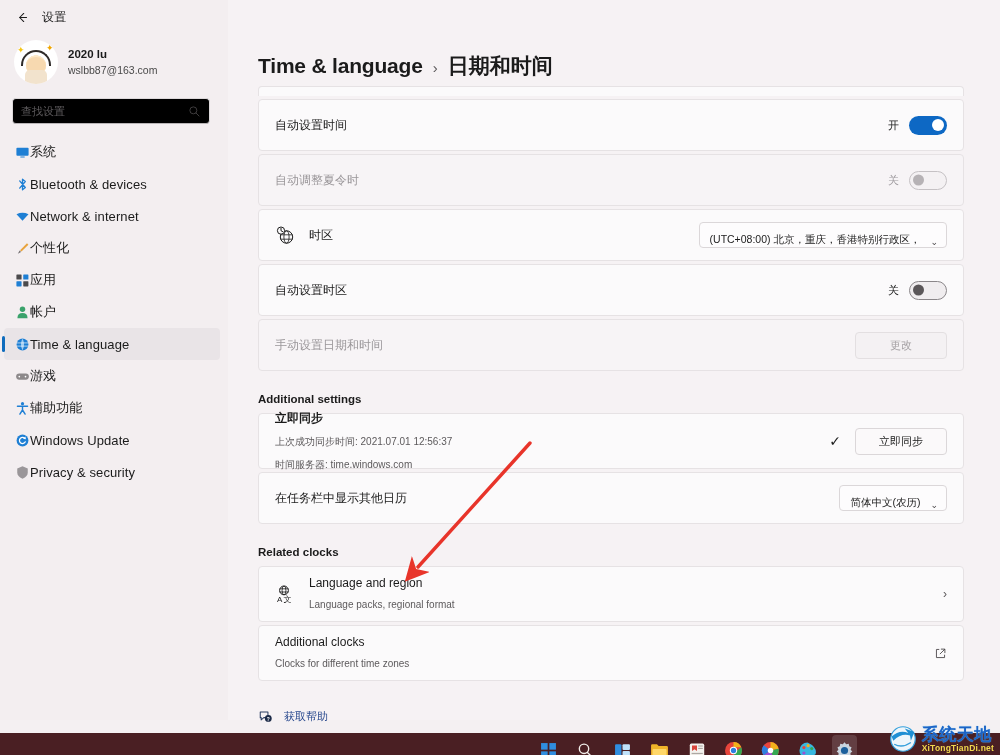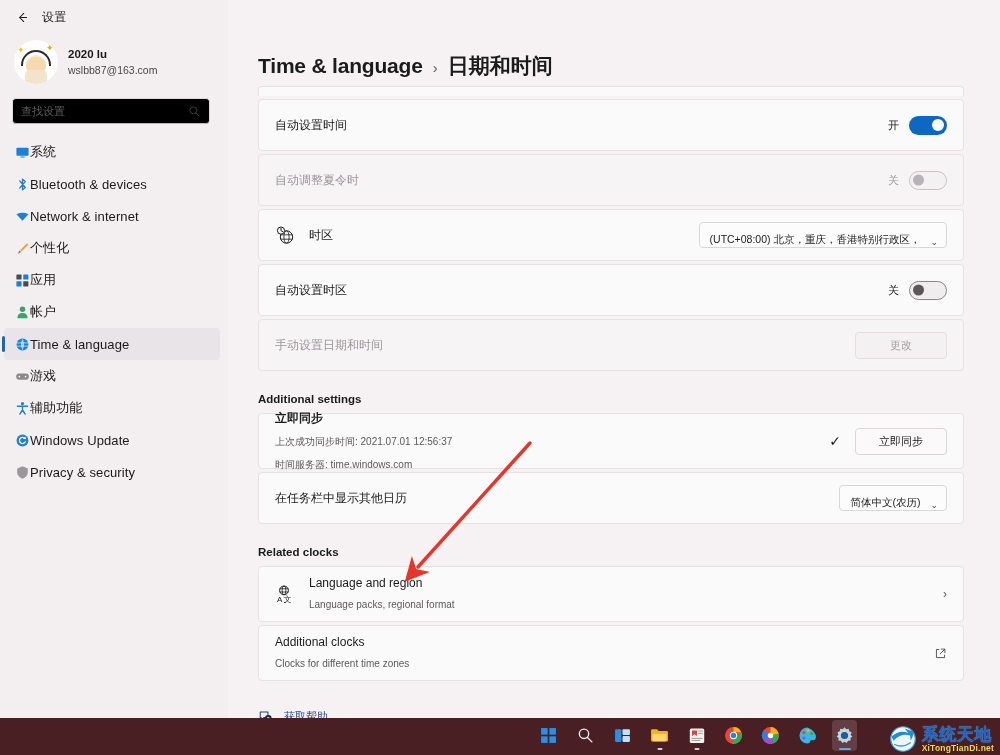--- a/index.html
+++ b/index.html
@@ -138,21 +138,21 @@
   .helplinks { margin: 24px 0 0 30px; }
   .helplink { display: flex; align-items: center; height: 22px; margin-bottom: 10px; }
   .hl-ico { width: 15px; height: 15px; margin-right: 11px; }
   .hl-text { font-size: 11px; color: #2b4b8f; }
 
   
   .arrow { position: absolute; left: 0; top: 0; width: 1000px; height: 755px; pointer-events: none; }
 
   
   .taskbar {
-    position: absolute; left: 0; bottom: 0; width: 1000px; height: 37px;
+    position: absolute; left: 0; bottom: 0; width: 1000px; height: 22px;
     background: #4a1f23;
   }
   .tb-icons { position: absolute; left: 536px; top: 0; height: 35px; display: flex; align-items: center; gap: 12px; }
   .tbi { width: 25px; height: 31px; display: flex; align-items: center; justify-content: center; position: relative; border-radius: 4px; }
   .tbi.active { background: rgba(255,255,255,.14); }
   .tbi .underline { position: absolute; bottom: 1px; left: 50%; transform: translateX(-50%); width: 12px; height: 2.5px; border-radius: 2px; background: #5aa7e8; }
   .tbi .underline.sm { width: 5px; background: #cfcfcf; }
 
   .watermark { position: absolute; right: 6px; bottom: 2px; display: flex; align-items: center; gap: 5px; }
   .wm-globe { width: 28px; height: 28px; }

